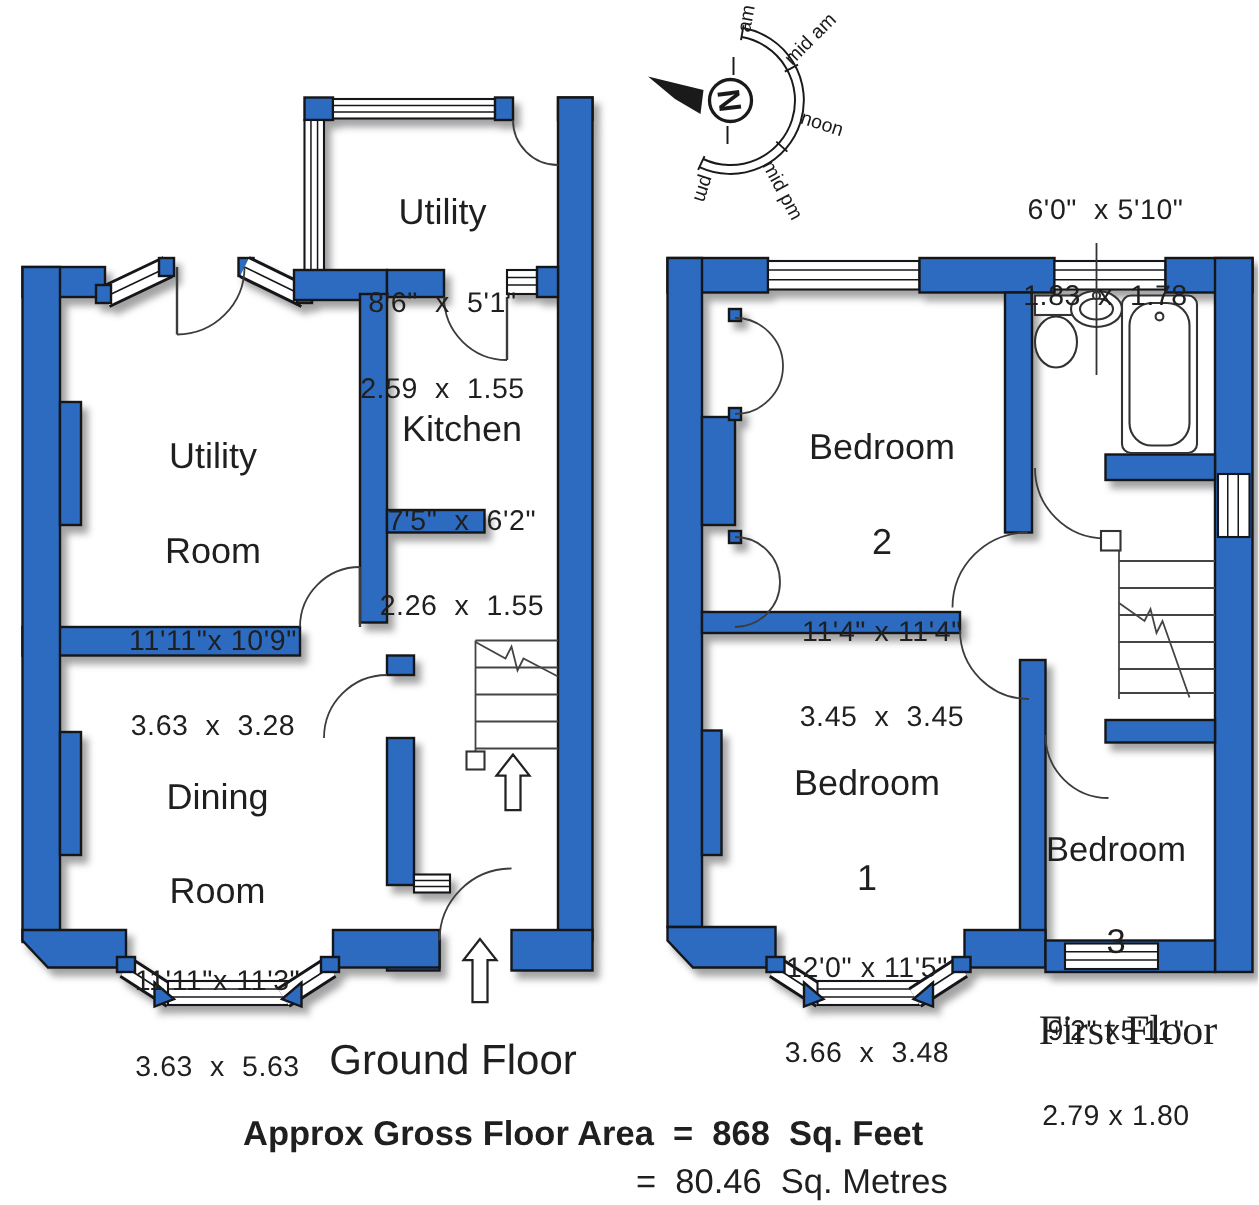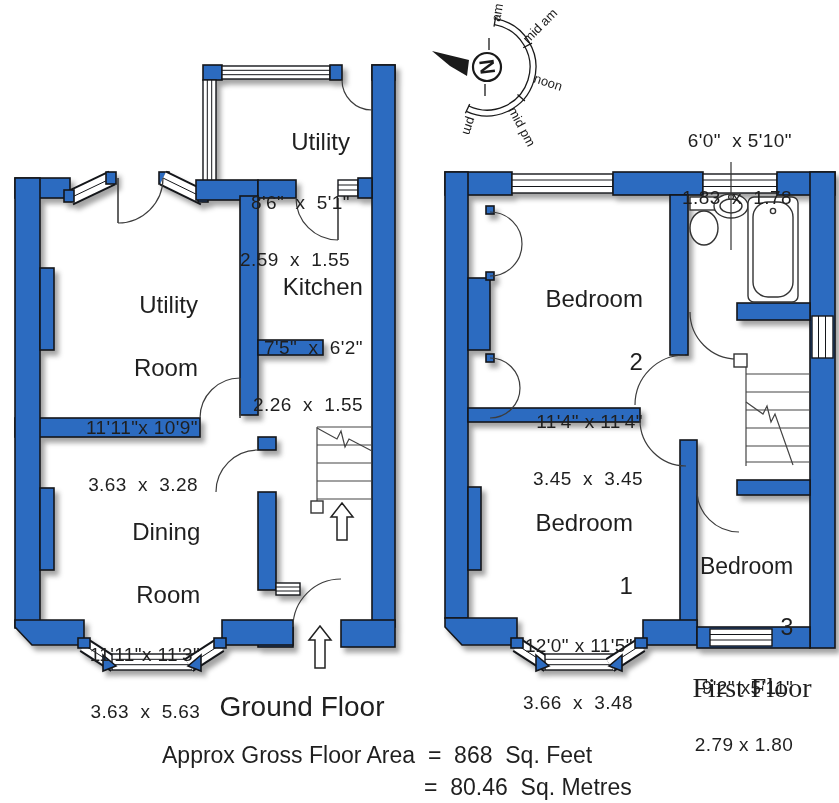--- a/index.html
+++ b/index.html
@@ -10,21 +10,21 @@
   .win{fill:#ffffff;stroke:#14161a;stroke-width:1.4;}
   .winline{stroke:#14161a;stroke-width:1;}
   .door{fill:none;stroke:#3c3c3c;stroke-width:1.2;}
   .leaf{stroke:#3c3c3c;stroke-width:1.6;}
   .stair{stroke:#444;stroke-width:1.2;fill:none;}
   .fixture{fill:#ffffff;stroke:#333;stroke-width:1.4;}
   .arrowshape{fill:#ffffff;stroke:#222;stroke-width:1.5;}
   .shadowed{filter:drop-shadow(4px 5px 2.5px rgba(50,50,50,0.45));}
   .compassline{stroke:#1a1a1a;stroke-width:1.3;fill:none;}
   .compasslabel{font-size:13px;fill:#1a1a1a;}
-  .lbl{position:absolute;text-align:right;transform:translate(-50%,0);white-space:pre;line-height:1.12;}
+  .lbl{position:absolute;text-align:center;transform:translate(-50%,0);white-space:pre;line-height:1.12;}
   .room-name{font-size:24px;}
   .room-name.small{font-size:23px;}
   .room-dims{font-size:19px;letter-spacing:0.4px;}
   .caption{font-size:28px;}
   .footer-line{position:absolute;font-size:23px;white-space:pre;}
 </style>
 </head>
 <body>
 
 <div id="stage">
@@ -285,16 +285,16 @@
   <div class="lbl" style="left:744px;top:518px;">
     <div class="room-name small">Bedroom</div>
     <div class="room-name small">3</div>
     <div class="room-dims">9'2" x5'11"</div>
     <div class="room-dims">2.79 x 1.80</div>
   </div>
 
   <div class="lbl caption" style="left:302px;top:691px;">Ground Floor</div>
   <div class="lbl caption" style="left:752px;top:672px;font-family:Liberation Serif, serif;">First Floor</div>
 
-  <div class="footer-line" style="left:162px;top:742px;">Approx Gross Floor Area  =  868  Sq. Feet</div>
+  <div class="footer-line" style="left:162px;top:742px;font-weight:bold;">Approx Gross Floor Area  =  868  Sq. Feet</div>
   <div class="footer-line" style="left:424px;top:774px;">=  80.46  Sq. Metres</div>
 
 </div>
 
 </body></html>

